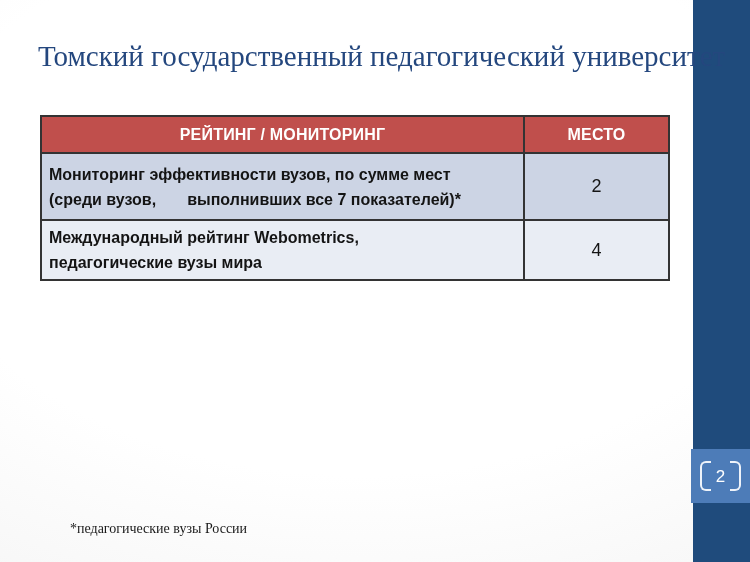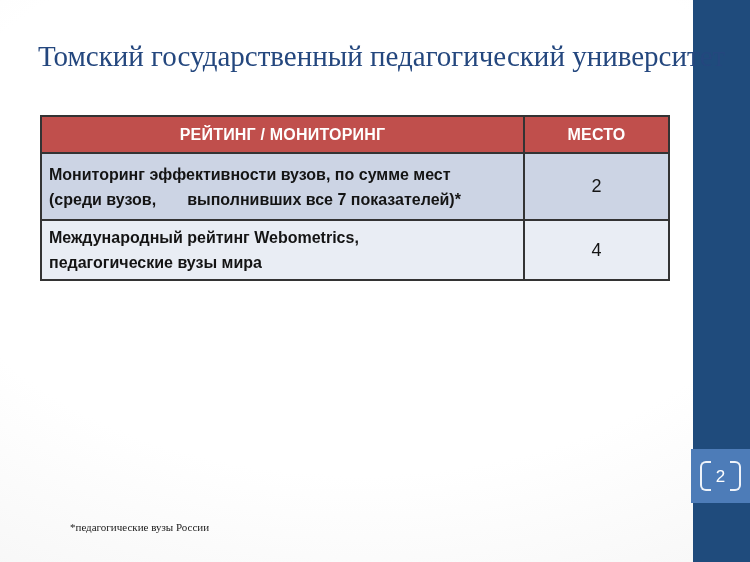--- a/index.html
+++ b/index.html
@@ -53,21 +53,21 @@
     font-size:18px; color:#141414; background:#ccd4e4;
   }
   tbody tr:nth-child(even) td { background:#e9edf4; }
   tbody tr.r1 { height:67px; }
   tbody tr.r2 { height:67px; }
   tbody tr.r3 { height:63px; }
   tbody tr.r4 { height:52px; }
 
   .footnote {
     position:absolute; left:70px; top:521px;
-    font-family:"Liberation Serif", serif; font-size:11px; color:#1a1a1a;
+    font-family:"Liberation Serif", serif; font-size:14px; color:#1a1a1a;
   }
 </style>
 </head>
 <body>
 
 <div class="slide">
 
   <div class="accent-bar"></div>
 
   <div class="page-badge">

